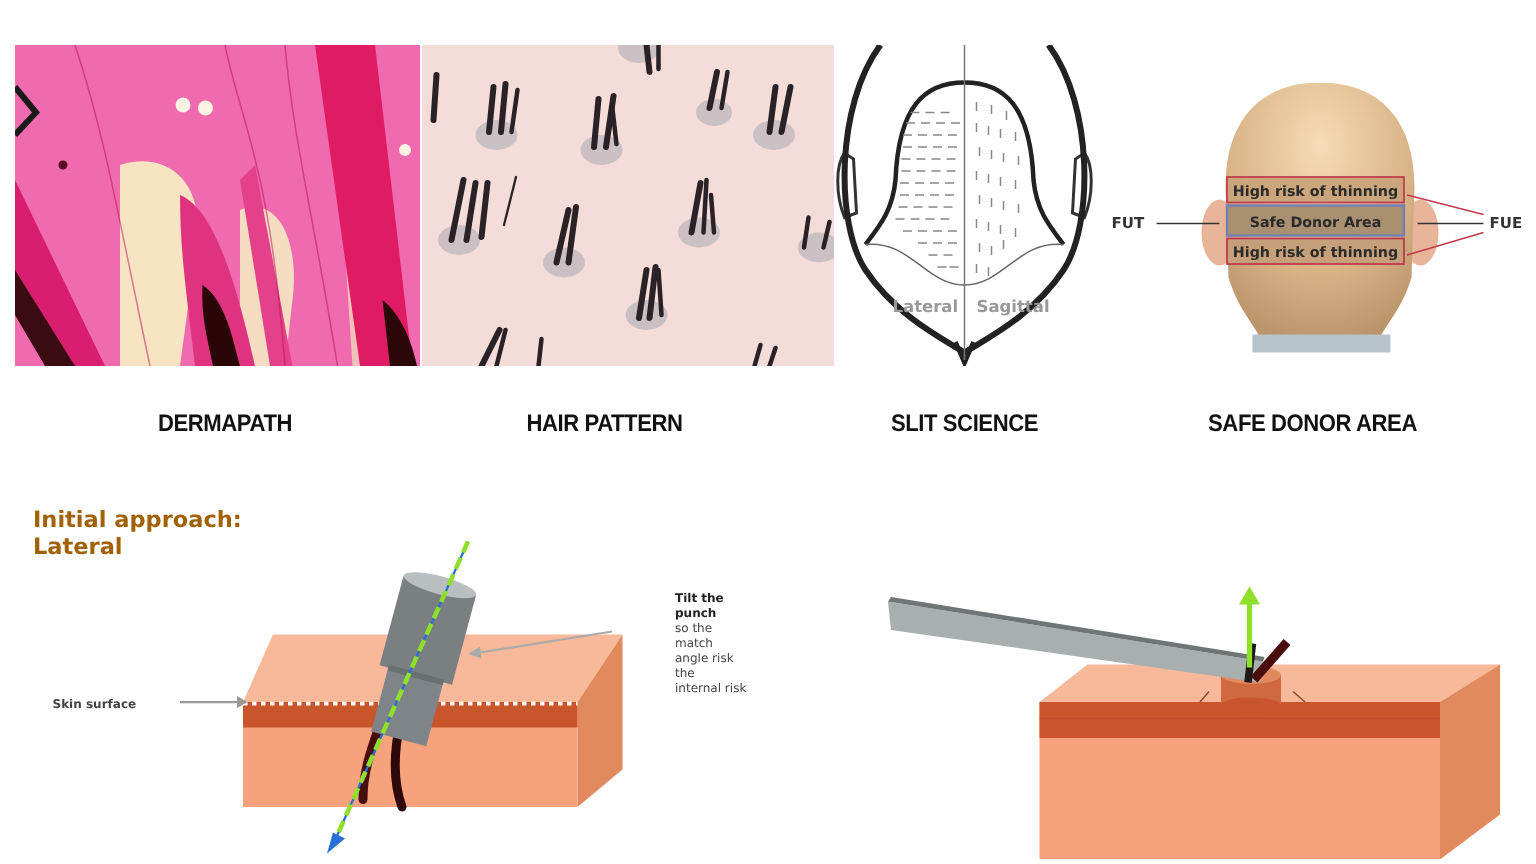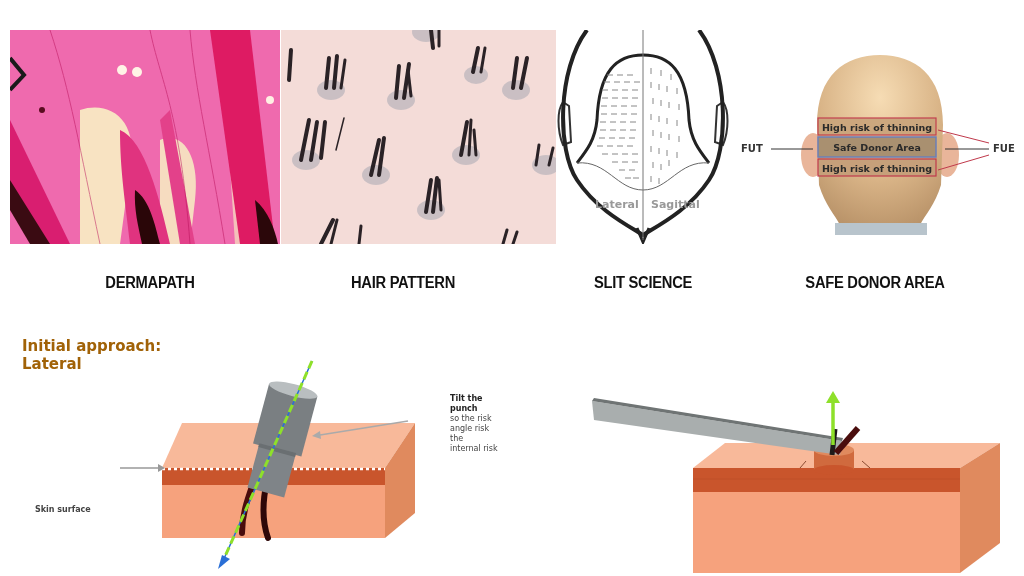--- a/index.html
+++ b/index.html
@@ -212,24 +212,24 @@
 
     <line x1="302" y1="28" x2="213" y2="228" stroke="#2a6fd6" stroke-width="1.5"></line>
     <line x1="302" y1="28" x2="213" y2="228" stroke="#8ee02a" stroke-width="3" stroke-dasharray="8,4"></line>
     <polygon points="208,236 212,222 220,226" fill="#2a6fd6"></polygon>
 
     <line x1="110" y1="135" x2="148" y2="135" stroke="#999" stroke-width="1.5"></line>
     <polygon points="148,131 155,135 148,139" fill="#999"></polygon>
     <line x1="398" y1="88" x2="310" y2="102" stroke="#aaa" stroke-width="1.5"></line>
     <polygon points="310,98 302,103 311,106" fill="#aaa"></polygon>
   </svg>
-  <div class="abs tiny" style="left:25px;top:132px;font-weight:bold;margin-top:40px;">Skin surface</div>
+  <div class="abs tiny" style="left:25px;top:132px;font-weight:bold;">Skin surface</div>
   <div class="abs tiny" style="left:402px;top:61px;line-height:10px;margin-left:38px;">
     <div style="font-weight:bold;color:#222;">Tilt the punch</div>
-    <div>so the risk</div>
+    <div>so the match</div>
     <div>angle risk the</div>
     <div>internal risk</div>
   </div>
 </div>
 
 <div class="panel" style="left:510px;top:333px;width:512px;height:240px;background:#fff;">
   <svg class="abs" style="left:0;top:0;" width="512" height="240" viewBox="0 0 512 240">
 
     <polygon points="183,135 215,110 490,110 450,135" fill="#f8b99a"></polygon>
     <polygon points="450,135 490,110 490,210 450,240" fill="#e08a5e"></polygon>

